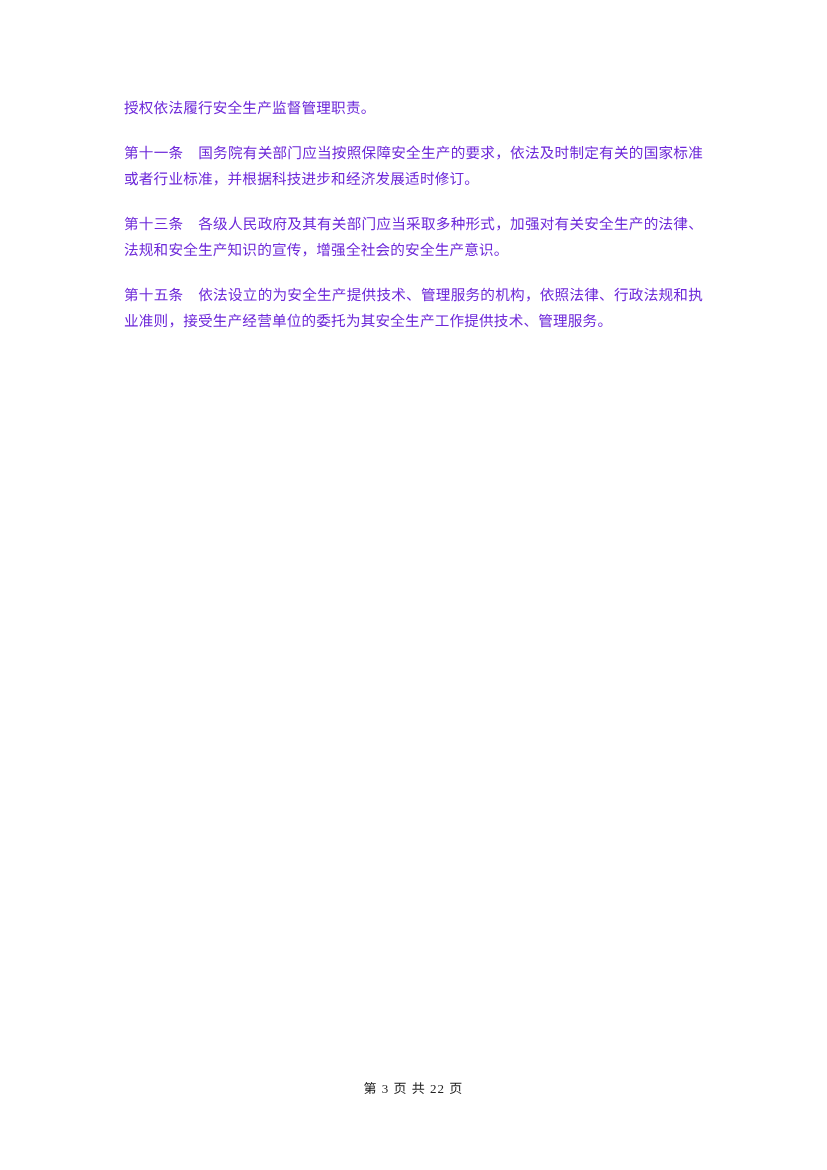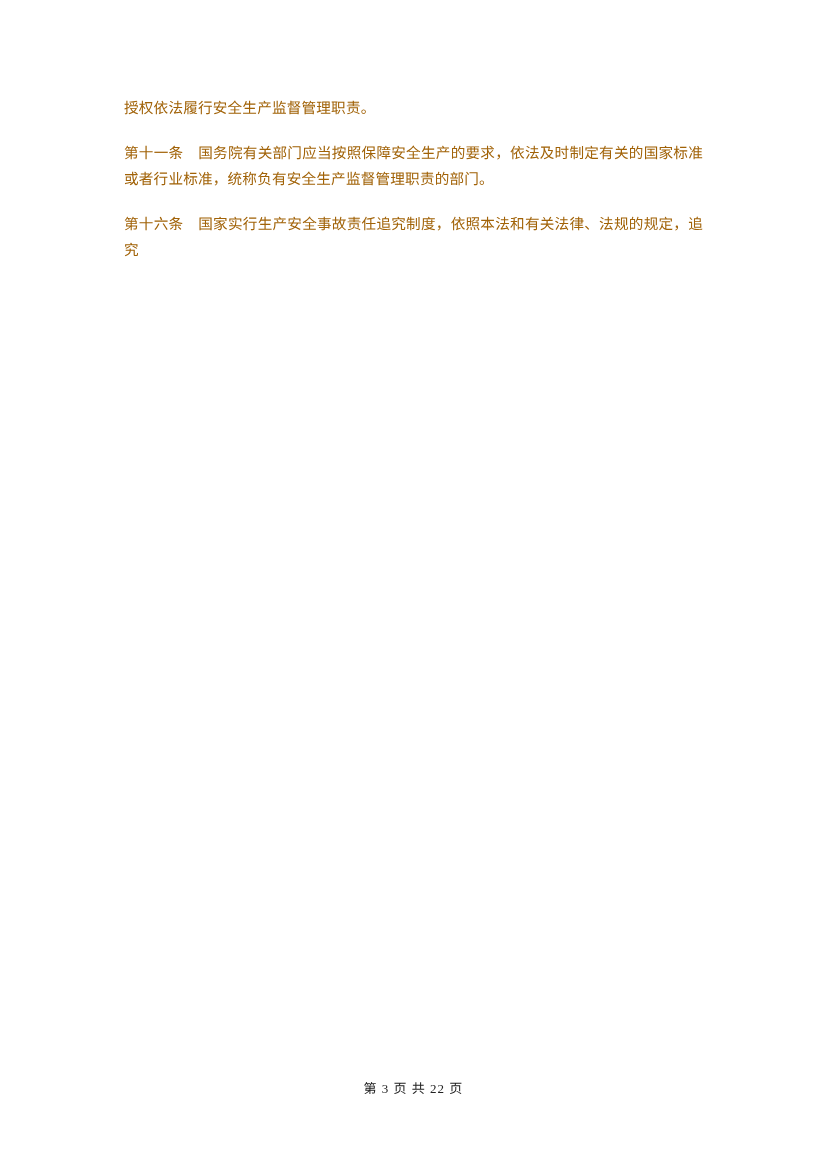--- a/index.html
+++ b/index.html
@@ -25,21 +25,21 @@
     top: 95px;
     left: 124px;
     right: 124px;
   }
   .doc-body p {
     margin: 0 0 19px 0;
     font-size: 14.6px;
     line-height: 26px;
     text-align: justify;
     text-justify: inter-ideograph;
-    color: #a16207;
+    color: #6d28d9;
     letter-spacing: 0.2px;
   }
   .doc-footer {
     position: absolute;
     top: 1080px;
     left: 0;
     width: 100%;
     text-align: center;
     font-size: 13px;
     line-height: 18px;
@@ -47,21 +47,22 @@
     letter-spacing: 1px;
   }
 </style>
 </head>
 <body>
 
 <div class="doc-page">
 
   <div class="doc-body">
     <p>授权依法履行安全生产监督管理职责。</p>
-    <p>第十一条　国务院有关部门应当按照保障安全生产的要求，依法及时制定有关的国家标准或者行业标准，统称负有安全生产监督管理职责的部门。</p>
-    <p>第十六条　国家实行生产安全事故责任追究制度，依照本法和有关法律、法规的规定，追究</p>
+    <p>第十一条　国务院有关部门应当按照保障安全生产的要求，依法及时制定有关的国家标准或者行业标准，并根据科技进步和经济发展适时修订。</p>
+    <p>第十三条　各级人民政府及其有关部门应当采取多种形式，加强对有关安全生产的法律、法规和安全生产知识的宣传，增强全社会的安全生产意识。</p>
+    <p>第十五条　依法设立的为安全生产提供技术、管理服务的机构，依照法律、行政法规和执业准则，接受生产经营单位的委托为其安全生产工作提供技术、管理服务。</p>
   </div>
 
   <div class="doc-footer">
     <span>第 3 页 共 22 页</span>
   </div>
 
 </div>
 
 </body></html>

